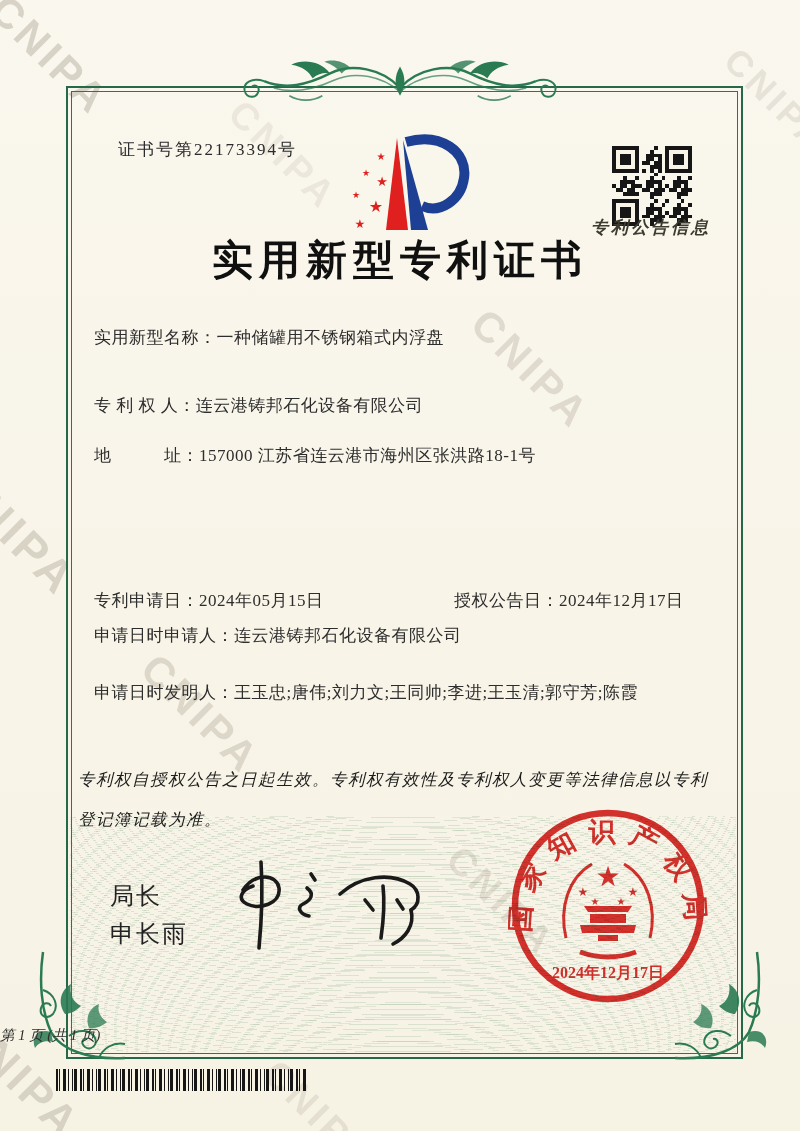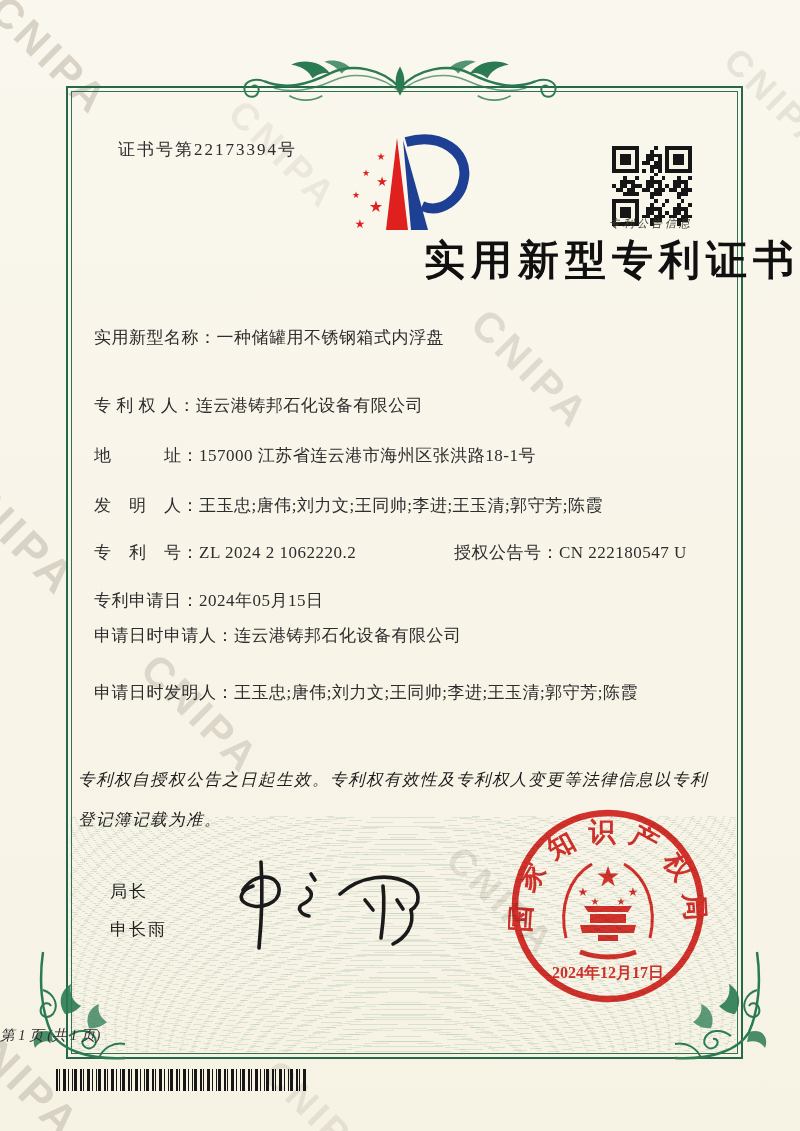--- a/index.html
+++ b/index.html
@@ -15,31 +15,31 @@
   .frame{position:absolute;left:66px;top:86px;width:673px;height:969px;
          border:2.5px solid #25684a;}
   .frame::after{content:"";position:absolute;left:3px;top:3px;right:3px;bottom:3px;
          border:1px solid #2f7354;}
   
   .wavy{position:absolute;left:70px;top:816px;width:666px;height:236px;
     background:
       repeating-radial-gradient(140% 95% at 50% -60%, rgba(110,156,120,.20) 0 1px, transparent 1px 7px),
       repeating-radial-gradient(130% 85% at 50% 160%, rgba(110,156,120,.16) 0 1px, transparent 1px 8px);}
   .certno{position:absolute;left:94px;top:138px;font-size:17px;color:#2b2b2b;letter-spacing:2px;margin-left:24px;}
-  .title{position:absolute;left:0;right:0;top:233px;text-align:right;font-size:41px;
+  .title{position:absolute;left:0;right:0;top:233px;text-align:center;font-size:41px;
          font-weight:700;color:#101010;letter-spacing:6px;}
   .qrcap{position:absolute;left:578px;top:216px;width:146px;text-align:center;
-         font-size:11px;font-style:italic;color:#3c3b31;letter-spacing:3px;}
+         font-size:17px;font-style:italic;color:#3c3b31;letter-spacing:3px;font-weight:bold;}
   .row{position:absolute;left:94px;width:630px;font-size:17px;color:#2d2d2d;letter-spacing:.5px;}
   .row .col2{position:absolute;left:360px;top:0;}
   .stmt{position:absolute;left:78px;top:760px;width:646px;font-size:16.5px;font-style:italic;
         color:#1c1c1c;line-height:40px;letter-spacing:1.5px;}
   .stmt .l1{padding-left:36px;}
   .officer{position:absolute;left:110px;font-family:Liberation Sans, sans-serif;
-        font-size:17px;color:#222;letter-spacing:2px;}
+        font-size:24px;color:#222;letter-spacing:2px;}
   .footer{position:absolute;left:0;right:0;top:1026px;font-size:14.5px;color:#2e2e2e;font-style:italic;}
   .barcode{position:absolute;left:56px;top:1069px;width:252px;height:22px;background:
      repeating-linear-gradient(90deg,#161616 0 2px,transparent 2px 3px,#161616 3px 4px,
        transparent 4px 7px,#161616 7px 10px,transparent 10px 12px,#161616 12px 13px,
        transparent 13px 16px,#161616 16px 17px,transparent 17px 18px,#161616 18px 21px,
        transparent 21px 24px);}
   svg{display:block;}
 </style>
 </head>
 <body>
@@ -251,29 +251,23 @@
 
   <div class="row" style="top:326px">
     <span>实用新型名称：</span><span>一种储罐用不锈钢箱式内浮盘</span>
   </div>
   <div class="row" style="top:394px">
     <span>专 利 权 人：</span><span>连云港铸邦石化设备有限公司</span>
   </div>
   <div class="row" style="top:444px">
     <span>地　　　址：</span><span>157000 江苏省连云港市海州区张洪路18-1号</span>
   </div>
-  <div class="row" style="top:494px">
-    <span>发　明　人：</span><span>王玉忠;唐伟;刘力文;王同帅;李进;王玉清;郭守芳;陈霞</span>
-  </div>
-  <div class="row" style="top:541px">
-    <span>专　利　号：</span><span>ZL 2024 2 1062220.2</span>
-    <span class="col2"><span>授权公告号：</span><span>CN 222180547 U</span></span>
-  </div>
   <div class="row" style="top:589px">
     <span>专利申请日：</span><span>2024年05月15日</span>
+    <span class="col2"><span>授权公告日：</span><span>2024年12月17日</span></span>
   </div>
   <div class="row" style="top:624px">
     <span>申请日时申请人：</span><span>连云港铸邦石化设备有限公司</span>
   </div>
   <div class="row" style="top:681px">
     <span>申请日时发明人：</span><span>王玉忠;唐伟;刘力文;王同帅;李进;王玉清;郭守芳;陈霞</span>
   </div>
 
   <div class="stmt">
     <div class="l2">专利权自授权公告之日起生效。专利权有效性及专利权人变更等法律信息以专利登记簿记载为准。</div>

